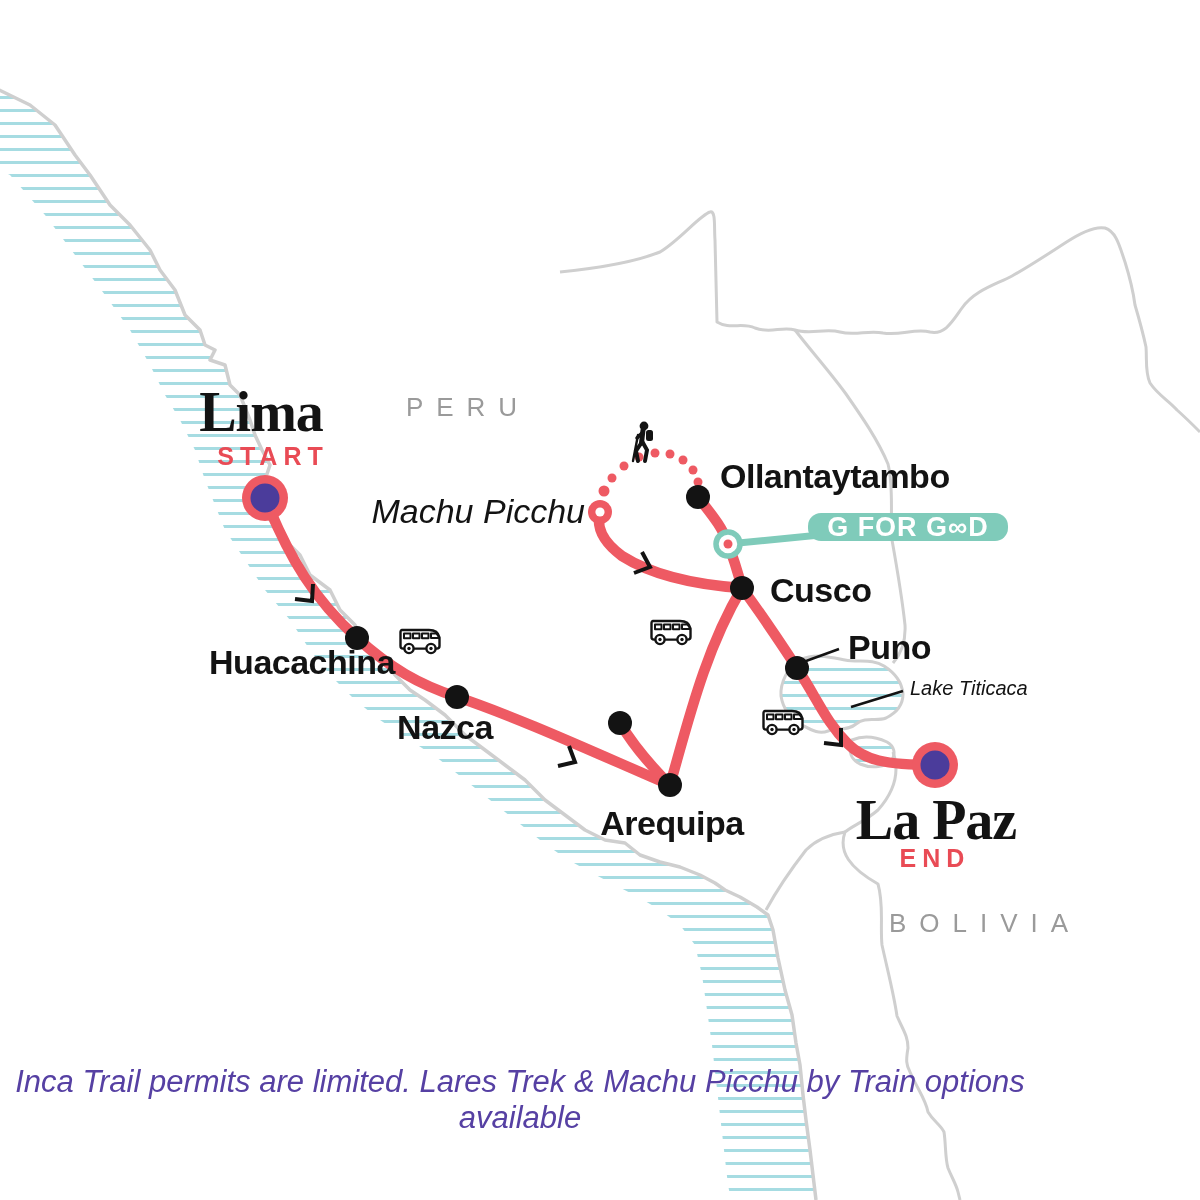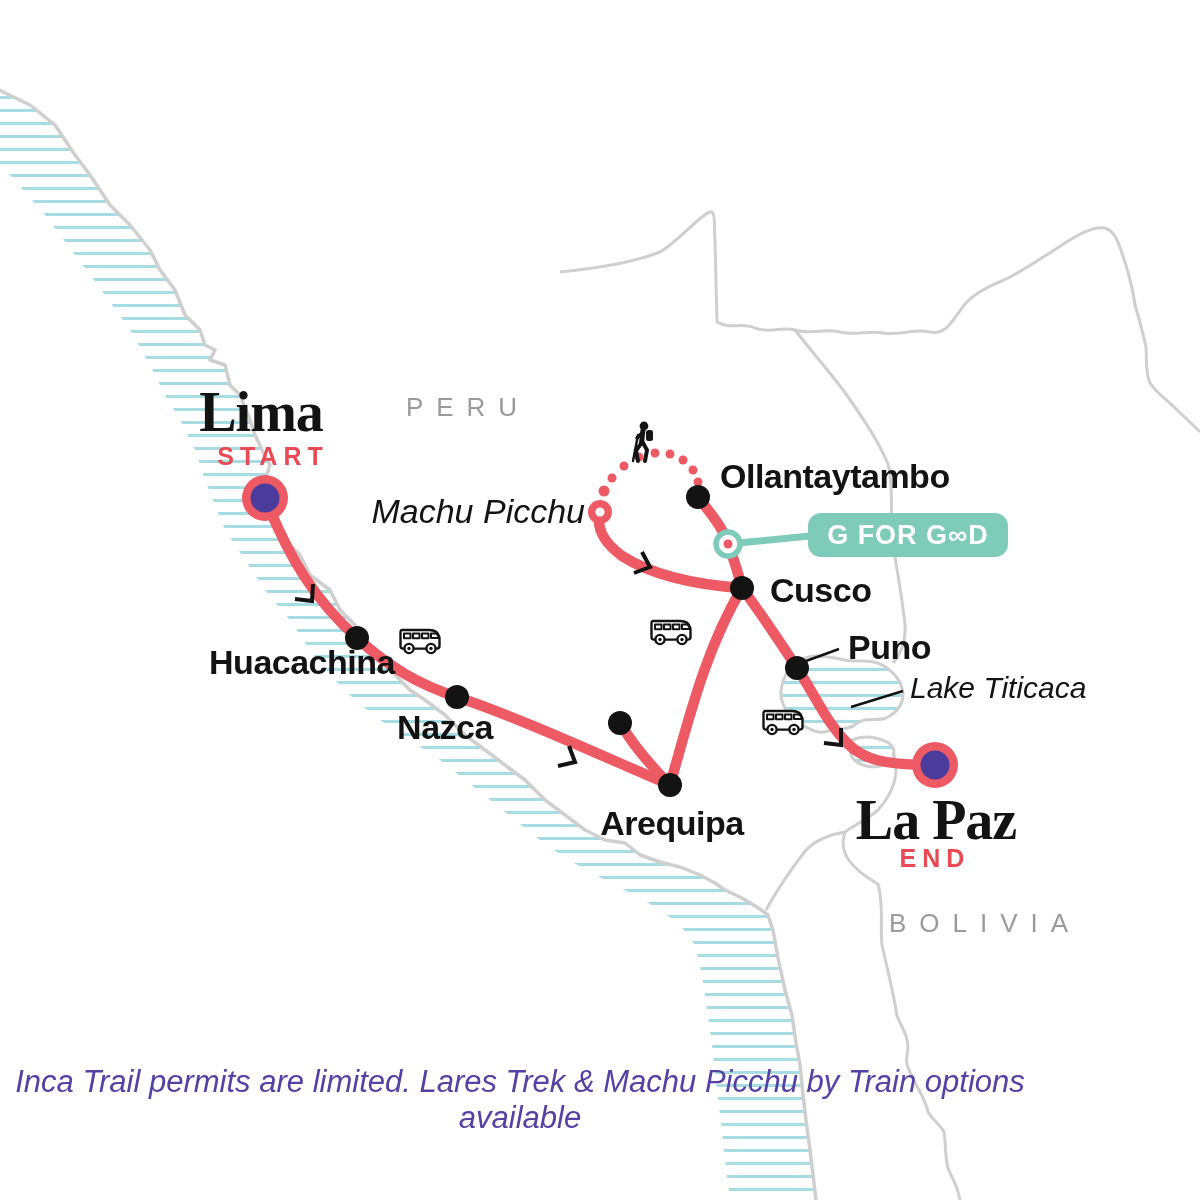--- a/index.html
+++ b/index.html
@@ -10,21 +10,21 @@
   #canvas{position:relative;width:1200px;height:1200px;background:#fff;overflow:hidden;
           font-family:"Liberation Sans",sans-serif;}
   #geo-svg{position:absolute;left:0;top:0;}
   .overlay{position:absolute;left:0;top:0;width:1200px;height:1200px;pointer-events:none;}
   .lbl{position:absolute;white-space:pre-line;color:var(--ink);}
   .city-label{font-size:34px;font-weight:bold;letter-spacing:-0.5px;line-height:31px;}
   .city-label.large{font-size:56px;letter-spacing:-1px;font-family:Liberation Serif, serif;}
   .city-label.italic{font-style:italic;font-weight:normal;letter-spacing:0;}
   .sub-label{font-size:25px;font-weight:bold;letter-spacing:6px;color:var(--red);}
   .region-label{font-size:26px;font-weight:normal;letter-spacing:13px;color:var(--gray-label);}
-  .lake-label{font-style:italic;font-size:30px;color:var(--ink);}
+  .lake-label{font-style:italic;font-size:20px;color:var(--ink);}
   .anchor-center{transform:translate(-50%,-50%);text-align:center;}
   .anchor-left{transform:translate(0,-50%);text-align:left;}
   .anchor-right{transform:translate(-100%,-50%);text-align:right;}
   #gfg-badge{position:absolute;display:flex;align-items:center;justify-content:center;
     background:var(--teal);border-radius:13px;color:#fff;font-weight:bold;
     font-size:27px;letter-spacing:1px;}
   #map-note{position:absolute;left:0;top:1064px;width:1040px;text-align:center;
     font-style:italic;font-size:31px;color:var(--note);}
 </style>
 </head>
@@ -168,20 +168,20 @@
       <div class="lbl city-label anchor-center" style="left: 403px; top: 727px; margin-left: 42px;">Nazca</div>
       <div class="lbl city-label anchor-center" style="left: 672px; top: 823px;">Arequipa</div>
       <div class="lbl city-label anchor-left" style="left: 770px; top: 590px;">Cusco</div>
       <div class="lbl city-label anchor-left" style="left: 720px; top: 476px;">Ollantaytambo</div>
       <div class="lbl city-label anchor-right italic" style="left: 585px; top: 511px;">Machu Picchu</div>
       <div class="lbl city-label anchor-left" style="left: 848px; top: 647px;">Puno</div>
       <div class="lbl city-label anchor-center large" style="left: 936px; top: 820px;">La Paz</div>
       <div class="lbl sub-label anchor-center" style="left: 935px; top: 858px;">END</div>
     </div>
 
-  <div id="gfg-badge" style="left: 808px; top: 513px; width: 200px; height: 44px;">
+  <div id="gfg-badge" style="left: 808px; top: 513px; width: 200px; height: 28px;">
     <span>G FOR G∞D</span>
   </div>
 
   <div class="lbl lake-label anchor-left" style="left:910px;top:688px">Lake Titicaca</div>
 
   <div id="map-note">Inca Trail permits are limited. Lares Trek &amp; Machu Picchu by Train options available</div>
 </div>
 
 </body></html>

